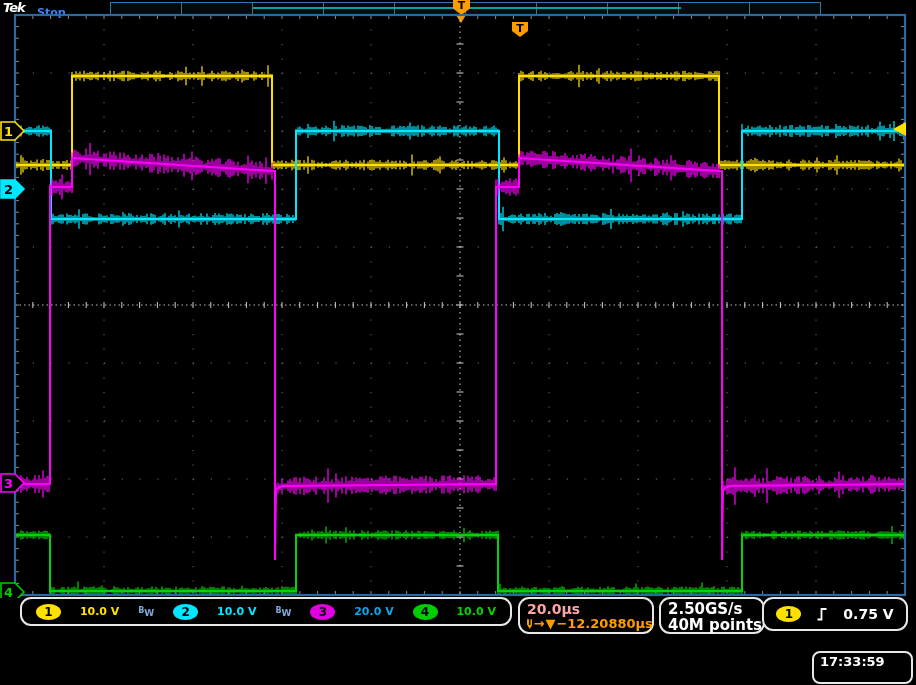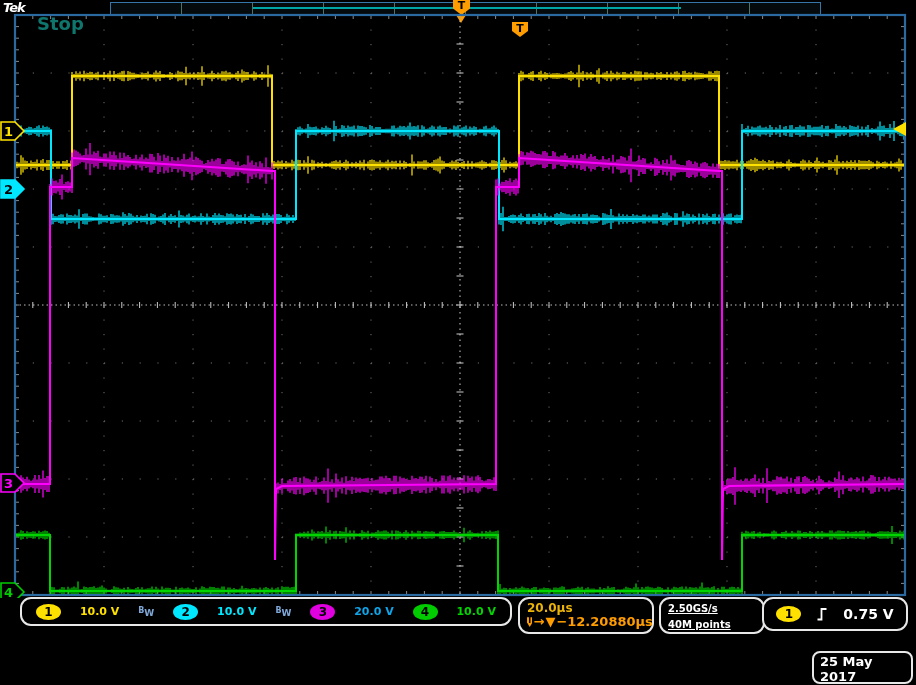--- a/index.html
+++ b/index.html
@@ -1,21 +1,21 @@
 <!DOCTYPE html>
 <html><head>
 <meta charset="utf-8">
 <style>
   html,body{margin:0;padding:0;background:#000;}
   .screen{position:relative;width:916px;height:685px;background:#000;overflow:hidden;
           font-family:"DejaVu Sans","Liberation Sans",sans-serif;}
   
   .tek-logo{position:absolute;left:3px;top:0px;color:#fff;font-weight:bold;font-style:italic;
             font-size:13px;letter-spacing:-1px;}
-  .acq-status{position:absolute;left:37px;top:13px;color:#0f766e;font-weight:bold;font-size:18px;}
+  .acq-status{position:absolute;left:37px;top:6px;color:#3b82f6;font-weight:bold;font-size:11px;}
   
   .record-bar{position:absolute;left:110px;top:2px;width:709px;height:12px;background:#050a0d;
               border:1px solid #3577a8;
               background-image:repeating-linear-gradient(to right,transparent 0,transparent 69.9px,#9db 70px,transparent 71px);}
   .record-teal{position:absolute;left:142px;top:4px;width:428px;height:2px;background:#00a5a5;}
   .trig-flag{position:absolute;left:453px;top:-1px;width:17px;height:16px;background:#ff9d00;
              clip-path:polygon(0 0,100% 0,100% 60%,50% 100%,0 60%);
              color:#000;font-weight:bold;font-size:11px;text-align:center;line-height:13px;}
   .trig-expansion{position:absolute;left:456px;top:15px;width:0;height:0;
                   border-left:5px solid transparent;border-right:5px solid transparent;
@@ -28,26 +28,26 @@
   .ch-box{left:20px;top:597px;width:492px;height:29px;display:flex;align-items:center;
           justify-content:space-between;padding:0 14px;}
   .badge{display:inline-block;width:25px;height:16px;border-radius:50%;color:#000;
          font-size:12px;font-weight:bold;text-align:center;line-height:16px;}
   .b1{background:#ffe100}.b2{background:#00e8ff}.b3{background:#e000e0}.b4{background:#00cc00}
   .c1{color:#ffe100}.c2{color:#00e8ff}.c3{color:#0ea5e9}.c4{color:#00d500}
   .scale-text{font-size:11px;}
   .bw{color:#7fa8d9;font-size:9px;line-height:12px;}
   .bw .bsup{font-size:8px;vertical-align:3px;}
   .tb-box{left:518px;top:597px;width:136px;height:37px;padding:2px 0 0 7px;}
-  .tb-scale{font-size:12px;color:#eab308;}
+  .tb-scale{font-size:14px;color:#fca5a5;}
   .tb-delay{font-size:13px;color:#ff9d00;display:flex;align-items:center;gap:1px;margin-top:-1px;}
   .shield-sm{display:inline-block;width:11px;height:11px;background:#ff9d00;
              clip-path:polygon(0 0,100% 0,100% 60%,50% 100%,0 60%);
              color:#000;font-size:8px;font-weight:bold;text-align:center;line-height:9px;}
-  .acq-box{left:659px;top:597px;width:106px;height:37px;padding:2px 0 0 7px;font-size:10px;line-height:16px;text-decoration:underline;}
+  .acq-box{left:659px;top:597px;width:106px;height:37px;padding:2px 0 0 7px;font-size:15px;line-height:16px;}
   .trig-box{left:762px;top:597px;width:146px;height:34px;display:flex;align-items:center;
             justify-content:center;gap:15px;font-size:14px;}
   .dt-box{left:812px;top:651px;width:101px;height:33px;border-width:2px;border-radius:8px;
           padding:1px 0 0 6px;font-size:13px;line-height:15px;}
 </style>
 </head>
 <body>
 
 <div class="screen">
 
@@ -142,17 +142,16 @@
 
   <div class="rbox trig-box">
     <span class="badge b1">1</span>
     <svg width="12" height="16">
       <path d="M1.5,13.5 H5.5 V3 H10.5" stroke="#ffffff" fill="none" stroke-width="1.8"></path>
     </svg>
     <span>0.75 V</span>
   </div>
 
   <div class="rbox dt-box">
-    <div>25 May 2017</div>
     <div>17:33:59</div>
   </div>
 
 </div>
 
 </body></html>

